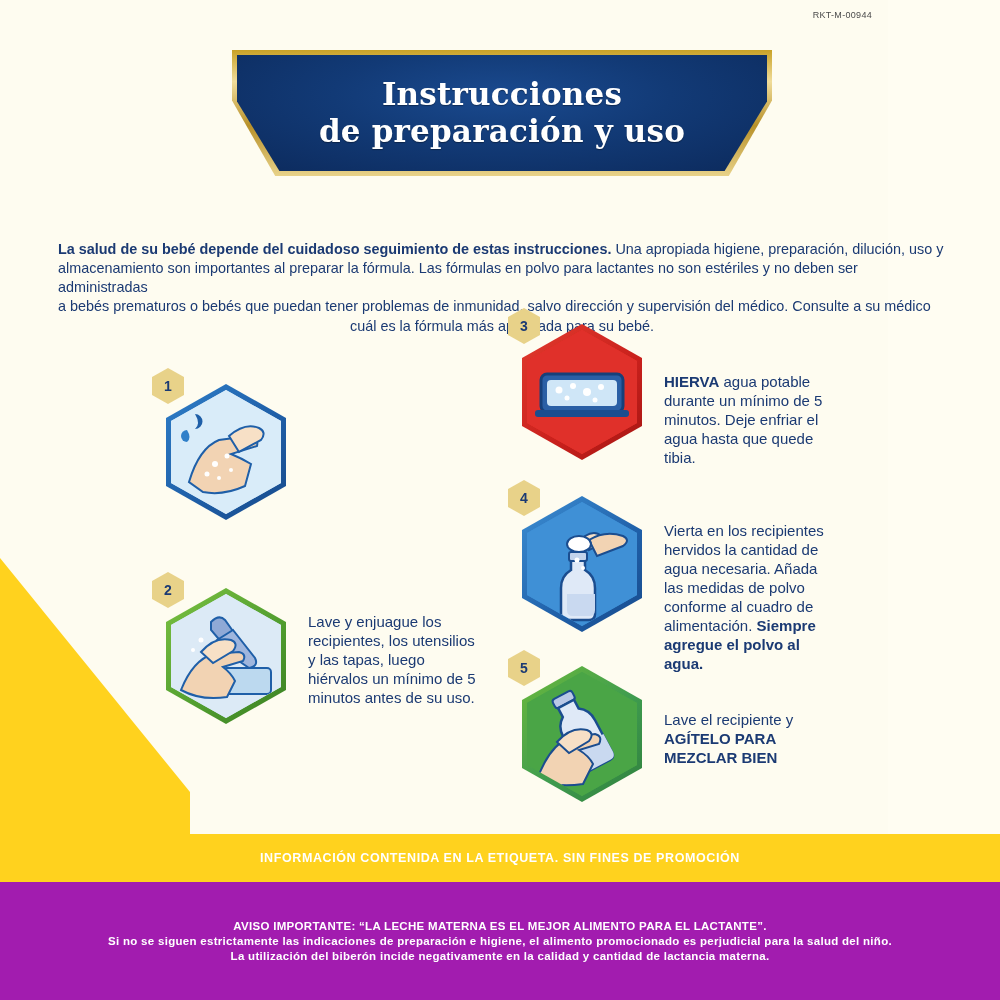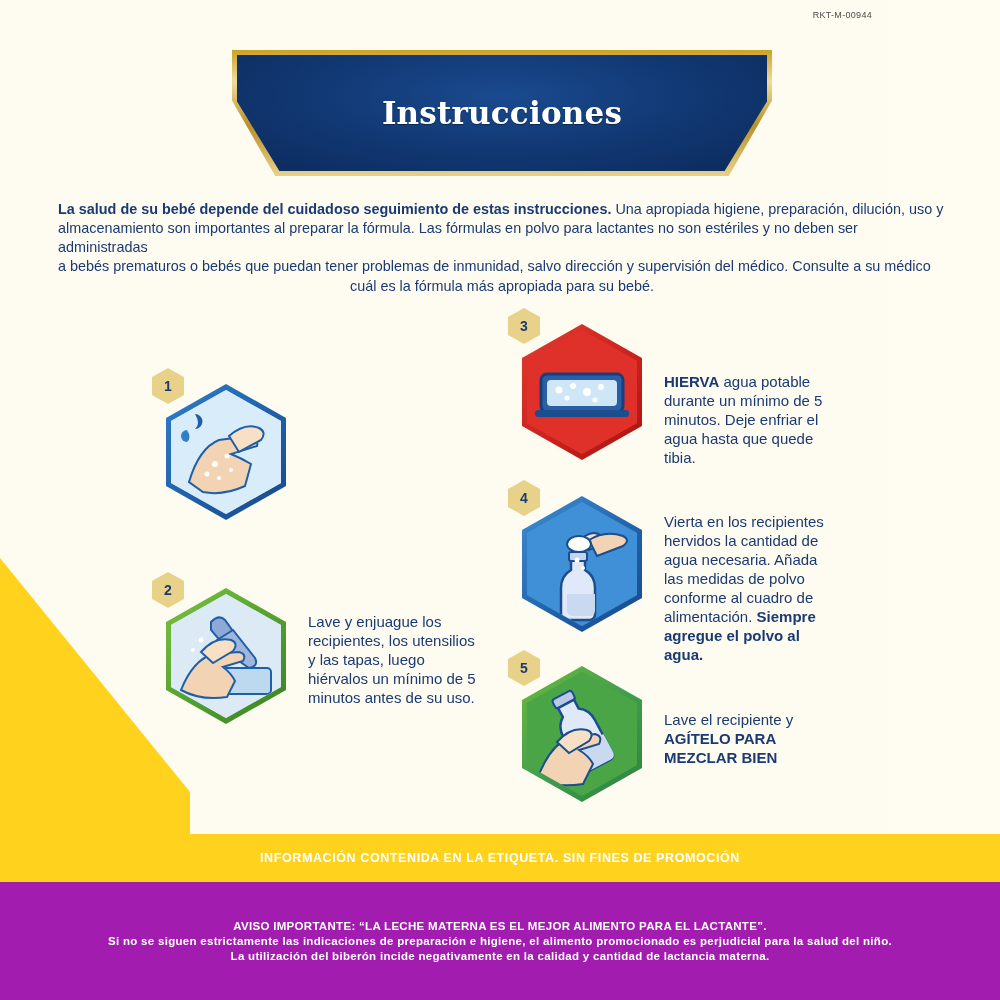--- a/index.html
+++ b/index.html
@@ -71,21 +71,21 @@
     position: absolute;
     left: 58px; top: 200px;
     width: 888px;
     text-align: center;
     font-size: 14.4px;
     line-height: 1.33;
     color: #1b3a73;
     z-index: 3;
   }
   .intro b { font-weight: bold; }
-  .intro .l1 { text-align: left; }
+  .intro .l1 { text-align: left; margin-top: 40px; }
   .intro .l2 { text-align: left; }
   .intro .l3 { text-align: left; }
   .intro .l4 { text-align: center; }
 
   
   .step {
     position: absolute;
     z-index: 3;
   }
   .hexwrap {
@@ -169,20 +169,21 @@
 <div id="page">
 
   <div class="wedge"></div>
 
   <div class="topcode">RKT-M-00944</div>
 
   <div class="banner-wrap">
     <div class="banner-outer"></div>
     <div class="banner-inner">
       <div class="banner-line">Instrucciones</div>
+      <div class="banner-line">de preparación y uso</div>
     </div>
   </div>
 
   <div class="intro">
     <div class="l1"><b>La salud de su bebé depende del cuidadoso seguimiento de estas instrucciones.</b><span> Una apropiada higiene, preparación, dilución, uso y</span></div>
     <div class="l2">almacenamiento son importantes al preparar la fórmula. Las fórmulas en polvo para lactantes no son estériles y no deben ser administradas</div>
     <div class="l3">a bebés prematuros o bebés que puedan tener problemas de inmunidad, salvo dirección y supervisión del médico. Consulte a su médico</div>
     <div class="l4">cuál es la fórmula más apropiada para su bebé.</div>
   </div>
 
@@ -260,21 +261,21 @@
           <path d="M40 92 l28 0 l0 16 q0 6 -6 6 l-16 0 q-6 0 -6 -6z" fill="#c9d9f0"></path>
           <path d="M58 34 q10 -6 16 0 q4 5 -2 9 l-10 5z" fill="#f7e0c6" stroke="#1b4d8f" stroke-width="2"></path>
           <path d="M62 38 q16 -10 34 -4 q8 4 0 10 l-26 10z" fill="#f2d3b3" stroke="#1b4d8f" stroke-width="2"></path>
           <ellipse cx="52" cy="42" rx="12" ry="8" fill="#ffffff" stroke="#1b4d8f" stroke-width="2"></ellipse>
           <circle cx="50" cy="58" r="2.5" fill="#ffffff"></circle>
           <circle cx="56" cy="66" r="2" fill="#ffffff"></circle>
         </svg>
       </div>
       <div class="badge">4</div>
     </div>
-    <div class="step-text" style="left:142px; top:16px; width:172px;"><span>Vierta en los recipientes hervidos la cantidad de agua necesaria. Añada las medidas de polvo conforme al cuadro de alimentación. </span><b>Siempre agregue el polvo al agua.</b></div>
+    <div class="step-text" style="left:142px; top:25px; width:172px;"><span>Vierta en los recipientes hervidos la cantidad de agua necesaria. Añada las medidas de polvo conforme al cuadro de alimentación. </span><b>Siempre agregue el polvo al agua.</b></div>
   </div>
 
   <div class="step" style="left:522px; top:666px;">
     <div class="hexwrap">
       <div class="hex c-green2"></div>
       <div class="hex-inner" style="background:#4aa84a;">
         <svg class="hex-art" viewBox="0 0 110 124">
           <rect x="0" y="0" width="110" height="124" fill="#4aa546"></rect>
           <g transform="rotate(-28 55 62)">
             <rect x="44" y="18" width="22" height="10" rx="3" fill="#b9c8e6" stroke="#1b4d8f" stroke-width="2"></rect>

